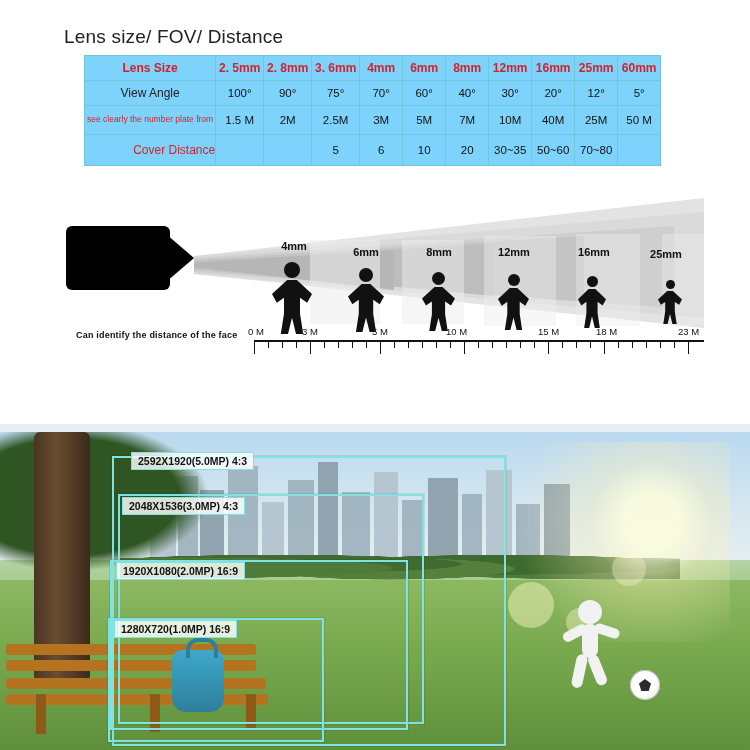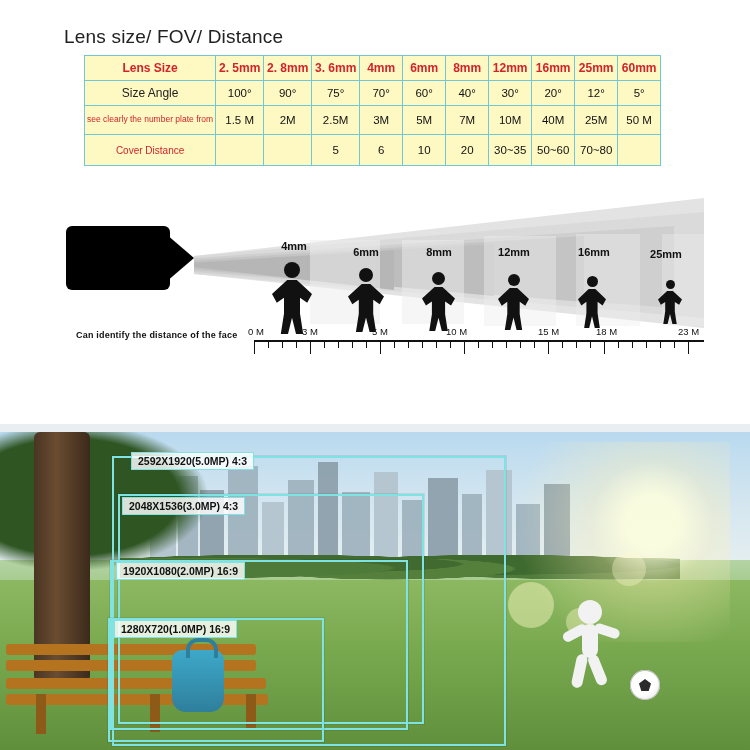--- a/index.html
+++ b/index.html
@@ -18,21 +18,21 @@
   #panel-title{
     position:absolute;left:64px;top:26px;
     font-size:19px;color:#222;letter-spacing:.2px;
   }
   #table-wrap{
     position:absolute;left:84px;top:55px;
   }
   table.fov{
     border-collapse:collapse;
     font-size:11.5px;
-    background:#fef9c3;
+    background:#7dd3fc;
     padding-left:8px;
   }
   table.fov th, table.fov td{
     border:1px solid #6fc7d8;
     padding:0;
     text-align:center;
     vertical-align:middle;
     height:24px;
     color:#111;
     font-weight:normal;
@@ -42,21 +42,21 @@
     color:#d2232a;font-weight:bold;font-size:12px;
     width:96px;
   }
   table.fov .hdr-lens{
     color:#d2232a;font-weight:bold;font-size:12px;
   }
   table.fov .rowlabel{
     color:#222;font-size:12px;
   }
   table.fov .rowlabel.red{
-    color:#d2232a;font-size:10px;
+    color:#d2232a;font-size:12px;text-align:right;
   }
   table.fov .small2{
     color:#d2232a;font-size:8.5px;line-height:1.15;padding:1px 2px;
   }
   table.fov td.vw{width:47px;}
   table.fov td.vn{width:42px;}
   table.fov tr.r2 td{height:26px;}
   table.fov tr.r3 td{height:30px;}
 
   
@@ -184,21 +184,21 @@
         <th class="hdr-lens vw">3. 6mm</th>
         <th class="hdr-lens vn">4mm</th>
         <th class="hdr-lens vn">6mm</th>
         <th class="hdr-lens vn">8mm</th>
         <th class="hdr-lens vn">12mm</th>
         <th class="hdr-lens vn">16mm</th>
         <th class="hdr-lens vn">25mm</th>
         <th class="hdr-lens vn">60mm</th>
       </tr>
       <tr class="r1">
-        <td class="rowlabel">Size Angle</td>
+        <td class="rowlabel">View Angle</td>
         <td class="vw">100°</td>
         <td class="vw">90°</td>
         <td class="vw">75°</td>
         <td class="vn">70°</td>
         <td class="vn">60°</td>
         <td class="vn">40°</td>
         <td class="vn">30°</td>
         <td class="vn">20°</td>
         <td class="vn">12°</td>
         <td class="vn">5°</td>

